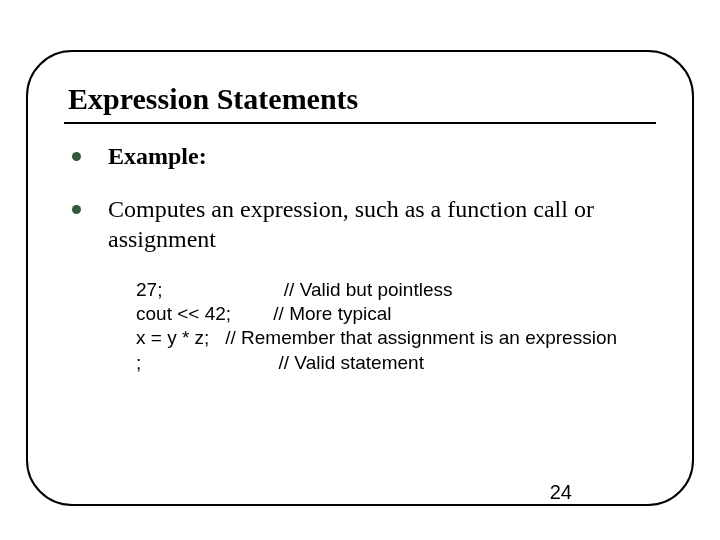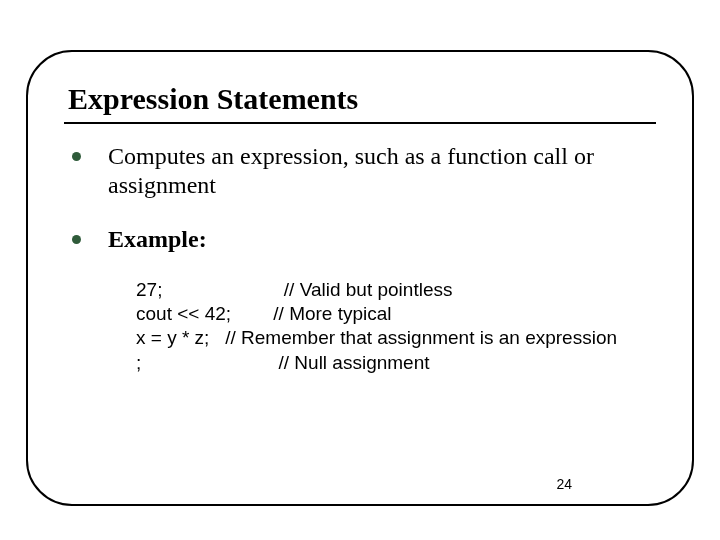--- a/index.html
+++ b/index.html
@@ -66,45 +66,45 @@
   .example-block {
     font-family: Arial, Helvetica, sans-serif;
     font-size: 19px;
     line-height: 1.28;
     margin: 10px 0 0 72px;
     white-space: pre;
   }
   .page-num {
     position: absolute;
     right: 120px;
-    bottom: 12px;
+    bottom: 0;
     font-family: Arial, Helvetica, sans-serif;
-    font-size: 14px;
+    font-size: 20px;
   }
 </style>
 </head>
 <body>
 
 <div class="slide">
   <div class="frame">
 
     <h1 class="title">Expression Statements</h1>
     <hr class="title-rule">
 
     <ul class="bullets">
       <li>
         <span class="bullet-dot"></span>
-        <span>Computes an expression, such as a function call or assignment</span>
+        <span class="bold">Example:</span>
       </li>
       <li>
         <span class="bullet-dot"></span>
-        <span class="bold">Example:</span>
+        <span>Computes an expression, such as a function call or assignment</span>
       </li>
     </ul>
 
     <div class="example-block"><span>27;                       // Valid but pointless</span>
 <span>cout &lt;&lt; 42;        // More typical</span>
 <span>x = y * z;   // Remember that assignment is an expression</span>
-<span>;                          // Null assignment</span></div>
+<span>;                          // Valid statement</span></div>
 
     <div class="page-num">24</div>
   </div>
 </div>
 
 </body></html>

